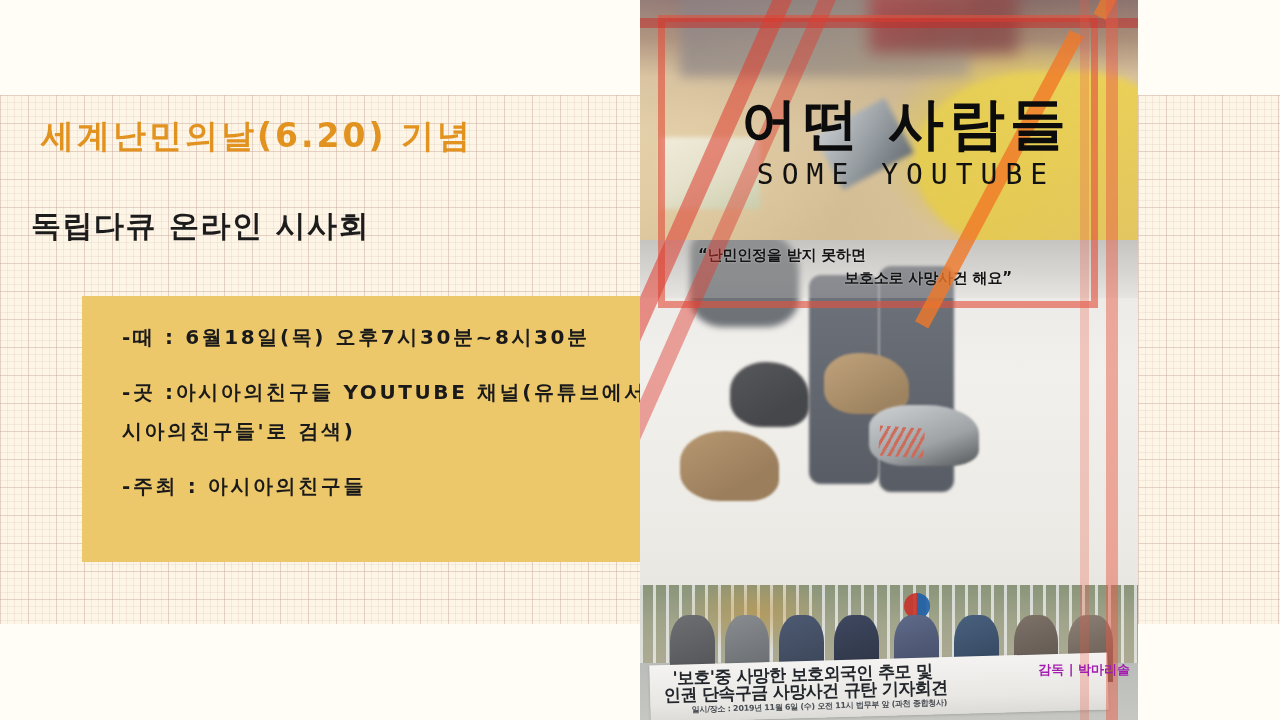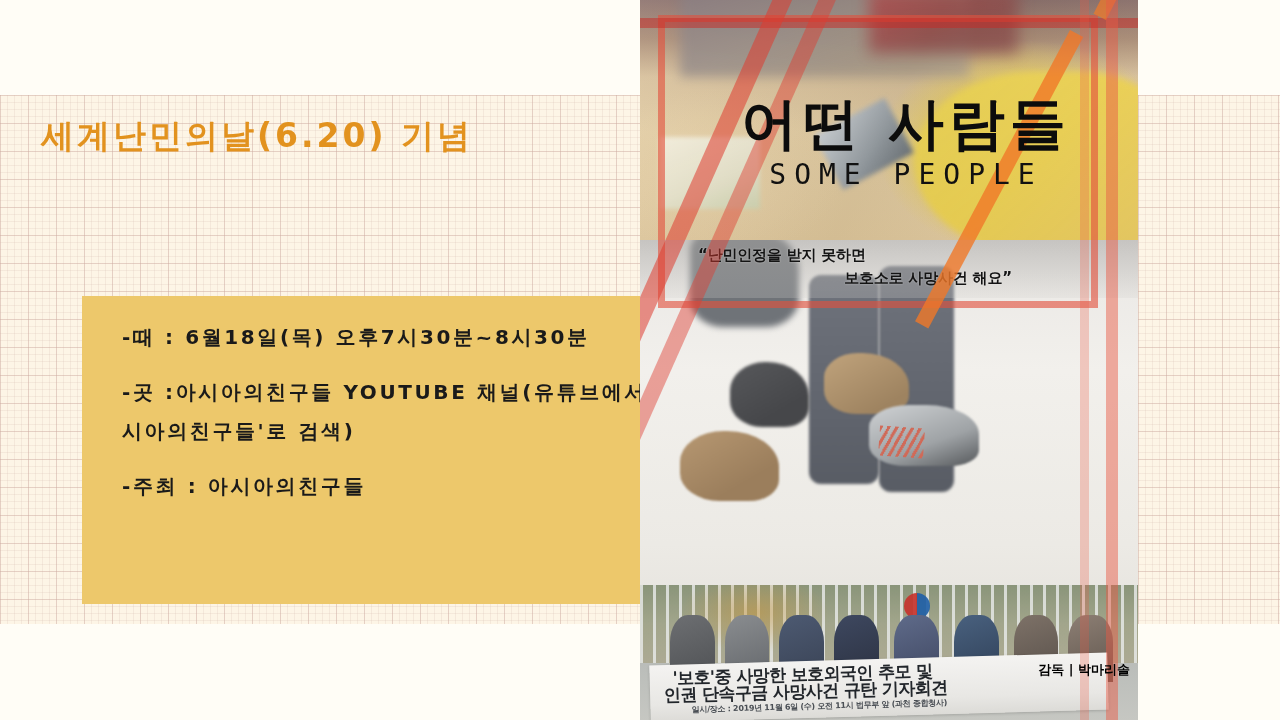--- a/index.html
+++ b/index.html
@@ -75,21 +75,21 @@
     color: #1c1c1c;
     white-space: nowrap;
   }
 
   
   .info-box {
     position: absolute;
     left: 82px;
     top: 296px;
     width: 640px;
-    height: 308px;
+    height: 266px;
     background: #edc86b;
     box-sizing: border-box;
     padding: 22px 30px 0 40px;
     overflow: hidden;
   }
   .info-line {
     font-size: 20px;
     font-weight: bold;
     letter-spacing: 2.6px;
     color: #1a1a1a;
@@ -300,21 +300,21 @@
     position: absolute; left: 9%; top: 70%;
     font-size: 8px; font-weight: bold; color: #4a4f55;
     letter-spacing: -0.3px; white-space: nowrap;
   }
   .credit {
     position: absolute;
     right: 8px;
     top: 661px;
     font-size: 13px;
     font-weight: bold;
-    color: #000000;
+    color: #a21caf;
     letter-spacing: 0px;
     z-index: 6;
   }
 
   
   .poster-title {
     position: absolute;
     left: 17px; top: 95px;
     width: 100%;
     text-align: center;
@@ -398,20 +398,21 @@
 </head>
 <body>
 
 <div id="slide">
 
   <div class="bg-base"></div>
   <div class="grid-band-left"></div>
   <div class="grid-band-right"></div>
 
   <div class="headline">세계난민의날(6.20) 기념</div>
+  <div class="subhead">독립다큐 온라인 시사회</div>
 
   <div class="info-box">
     <p class="info-line">-때 : 6월18일(목) 오후7시30분~8시30분</p>
     <p class="info-line">-곳 :아시아의친구들 YOUTUBE 채널(유튜브에서 '아시아의친구들'로 검색)</p>
     <p class="info-line">-주최 : 아시아의친구들</p>
   </div>
 
   <div class="poster">
 
     <div class="poster-top">
@@ -455,21 +456,21 @@
       </div>
       <div class="banner">
         <div class="banner-l1">'보호'중 사망한 보호외국인 추모 및</div>
         <div class="banner-l2">인권 단속구금 사망사건 규탄 기자회견</div>
         <div class="banner-l3">일시/장소 : 2019년 11월 6일 (수) 오전 11시 법무부 앞 (과천 종합청사)</div>
       </div>
     </div>
 
     <div class="poster-title">
       <div class="poster-title-kr">어떤 사람들</div>
-      <div class="poster-title-en">SOME PEOPLE</div>
+      <div class="poster-title-en">SOME YOUTUBE</div>
     </div>
 
     <div class="red-frame"></div>
     <div class="stripe stripe-redtop"></div>
     <div class="stripe stripe-d1"></div>
     <div class="stripe stripe-d2"></div>
     <div class="stripe stripe-o1"></div>
     <div class="stripe stripe-o2"></div>
     <div class="stripe stripe-v2"></div>
     <div class="stripe stripe-v"></div>

